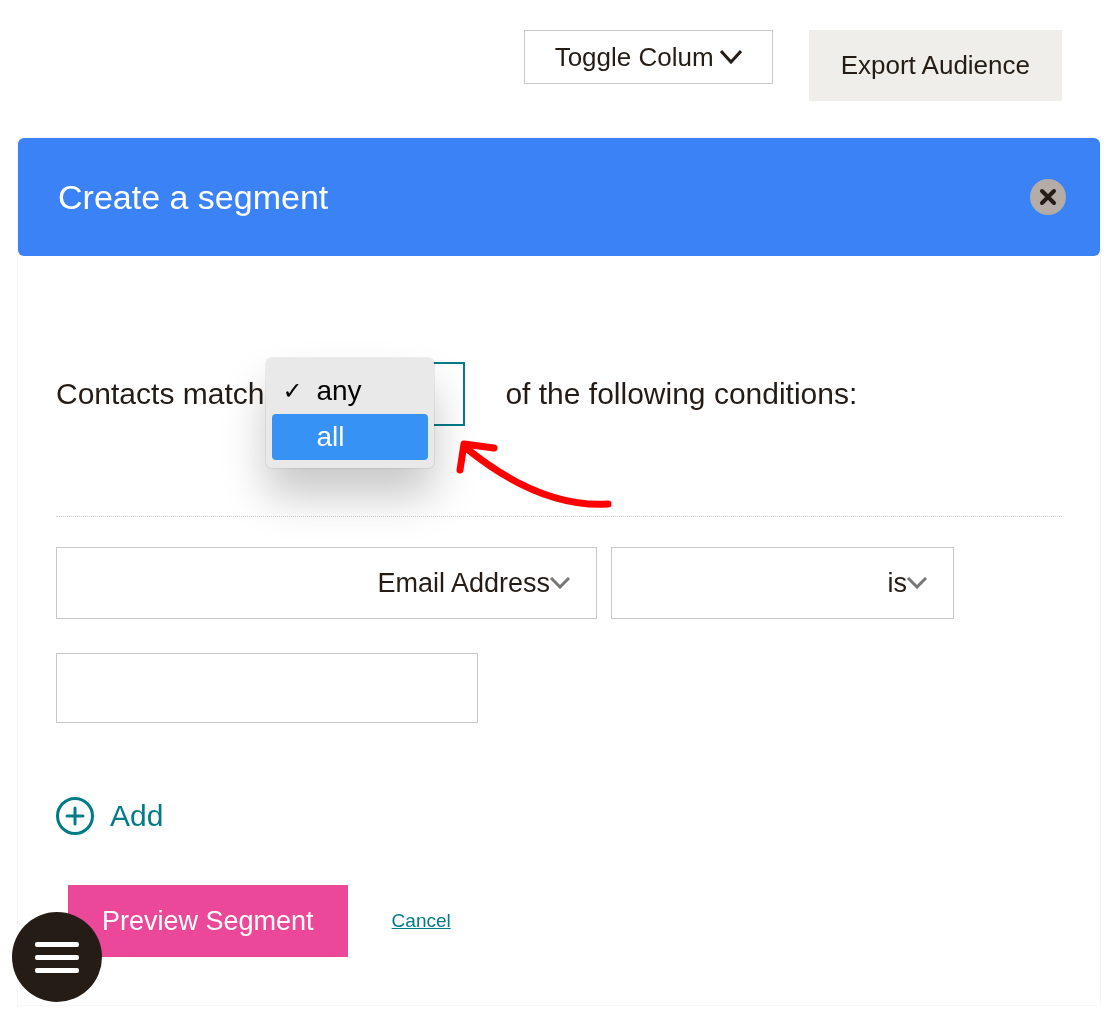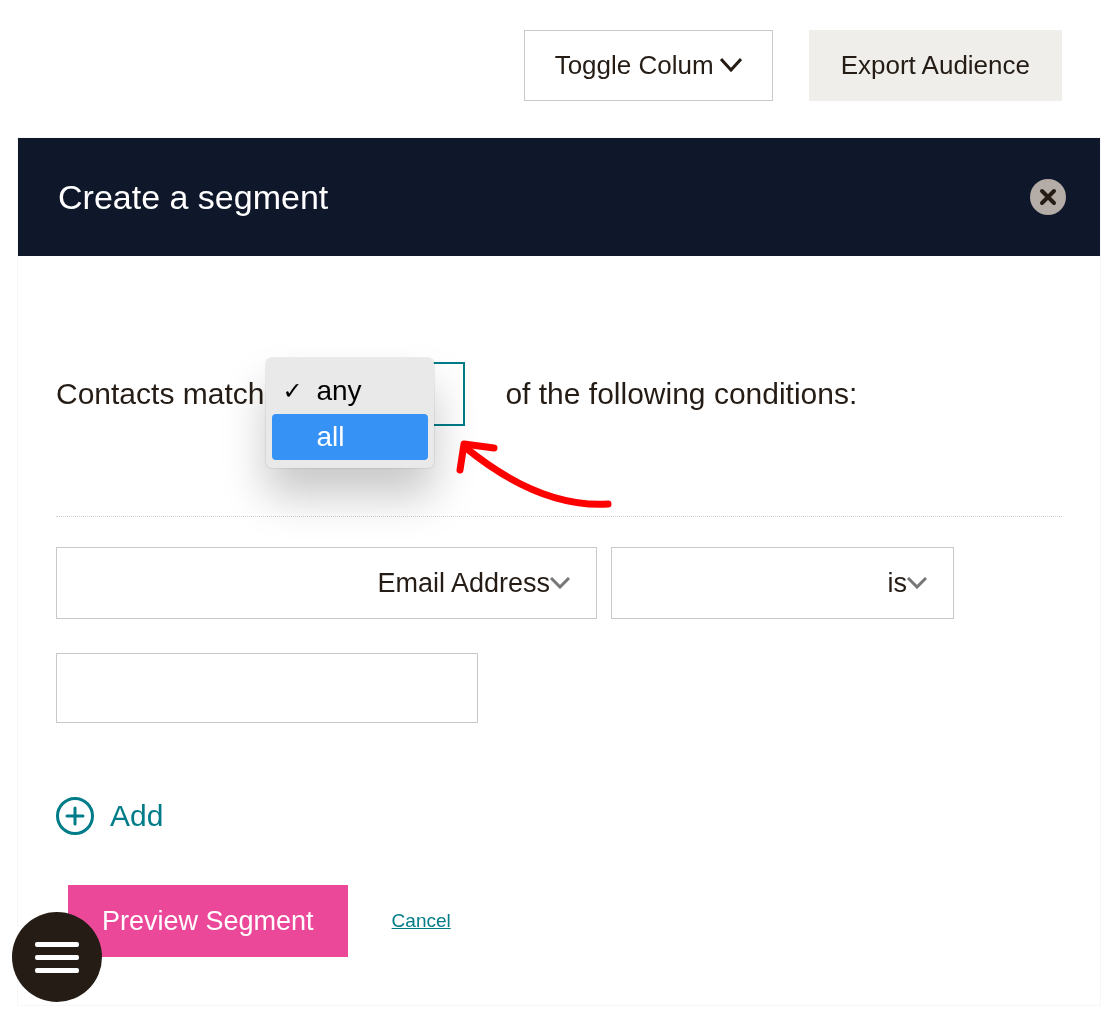--- a/index.html
+++ b/index.html
@@ -22,21 +22,21 @@
     display: flex;
     justify-content: flex-end;
     gap: 36px;
     padding-right: 54px;
   }
   .toggle-btn {
     display: flex;
     align-items: center;
     justify-content: center;
     gap: 4px;
-    height: 71px;
+    height: 54px;
     padding: 0 30px;
     border: 1px solid #c8c8c8;
     background: #ffffff;
     font-size: 26px;
     font-weight: 500;
     cursor: pointer;
   }
   .toggle-btn .chev {
     font-size: 20px;
     margin-left: 2px;
@@ -55,27 +55,28 @@
 
   
   .panel {
     position: absolute;
     top: 138px;
     left: 18px;
     width: 1082px;
     box-shadow: 0 0 0 1px rgba(0,0,0,0.03);
   }
   .panel-header {
-    background: #0f172a;
+    background: #3b82f6;
     color: #ffffff;
     display: flex;
     align-items: center;
     justify-content: space-between;
     padding: 0 34px 0 40px;
     height: 118px;
+    border-radius: 6px;
   }
   .panel-title {
     font-size: 34px;
     font-weight: 400;
   }
   .close-btn {
     width: 36px;
     height: 36px;
     border-radius: 50%;
     background: #b4aca6;

